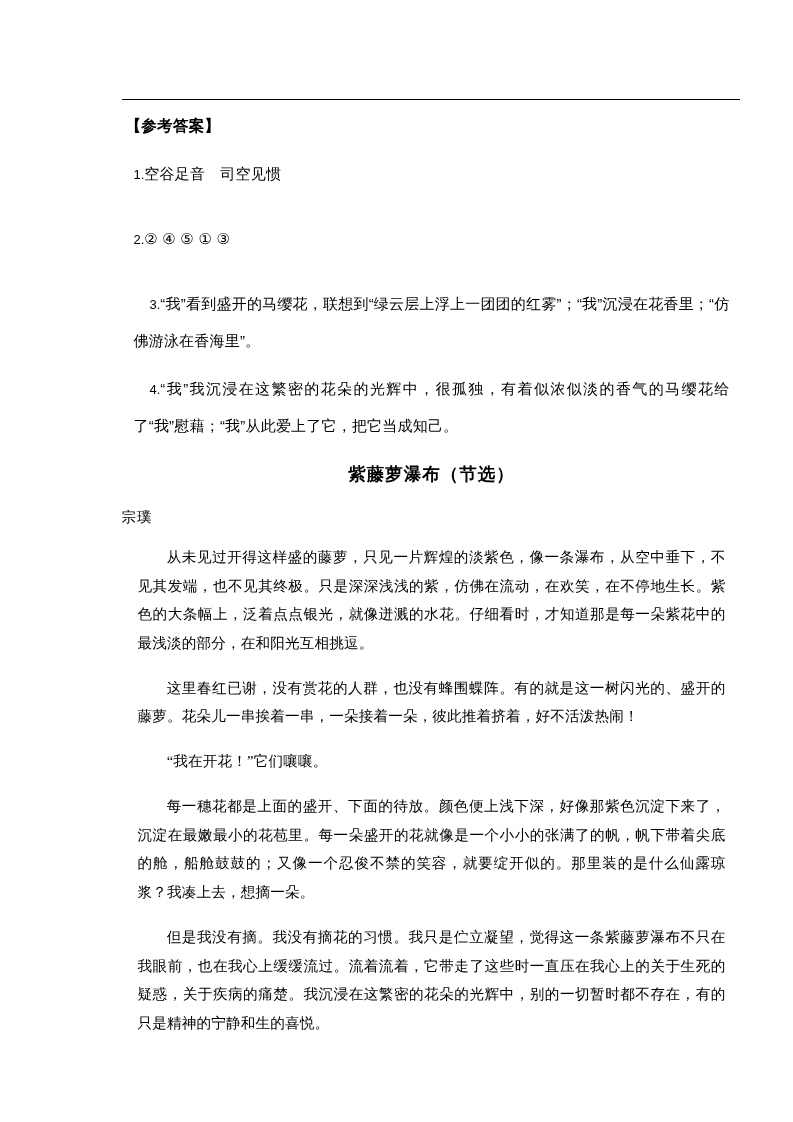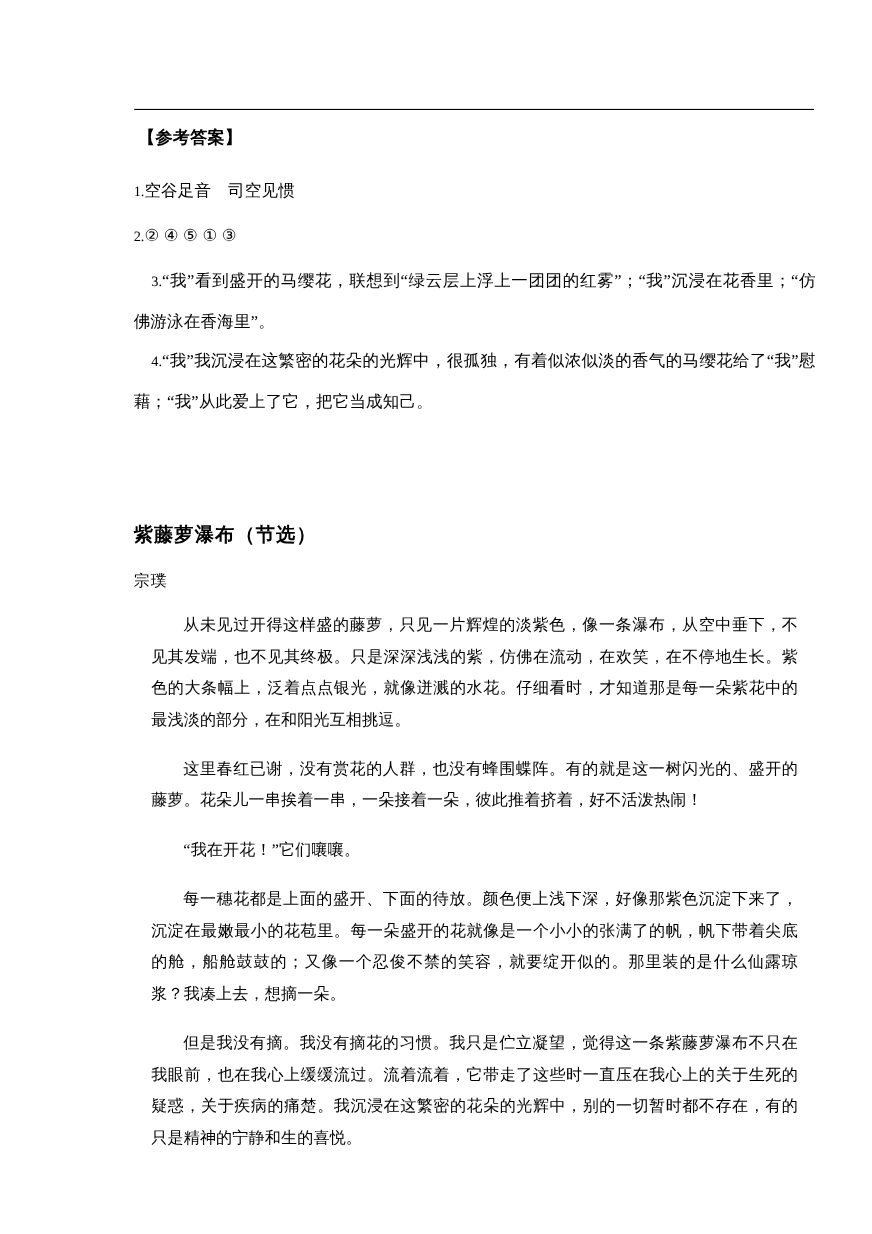--- a/index.html
+++ b/index.html
@@ -41,24 +41,24 @@
   }
   .ak-heading {
     font-family: "Liberation Sans", "DejaVu Sans", sans-serif;
     font-size: 15.5px;
     font-weight: 600;
     letter-spacing: 0.3px;
     margin: 0 0 19px 4px;
     line-height: 1.5;
   }
   .ak-item {
-    font-family: Liberation Serif, serif;
+    font-family: Liberation Sans, sans-serif;
     font-size: 15px;
     line-height: 2.45;
-    margin: 0;
+    margin: 12px;
     text-align: justify;
     text-justify: inter-ideograph;
     letter-spacing: 0.2px;
   }
   .ak-item.indent {
     text-indent: 16px;
   }
   .ak-item .num {
     font-size: 13px;
     letter-spacing: 0;
@@ -70,23 +70,23 @@
   .passage {
     position: absolute;
     left: 100px;
     top: 462px;
     width: 620px;
   }
   .passage-title {
     font-family: Liberation Serif, serif;
     font-size: 17.5px;
     font-weight: 700;
-    text-align: left;
+    text-align: center;
     letter-spacing: 1px;
-    margin: 12px 0 20px 0;
+    margin: 0 0 20px 0;
     line-height: 1.4;
   }
   .passage-author {
     font-family: "Liberation Sans", "DejaVu Sans", sans-serif;
     font-size: 14.5px;
     font-weight: 400;
     text-align: left;
     letter-spacing: 1px;
     margin: 0 0 12px 0;
     line-height: 1.4;

